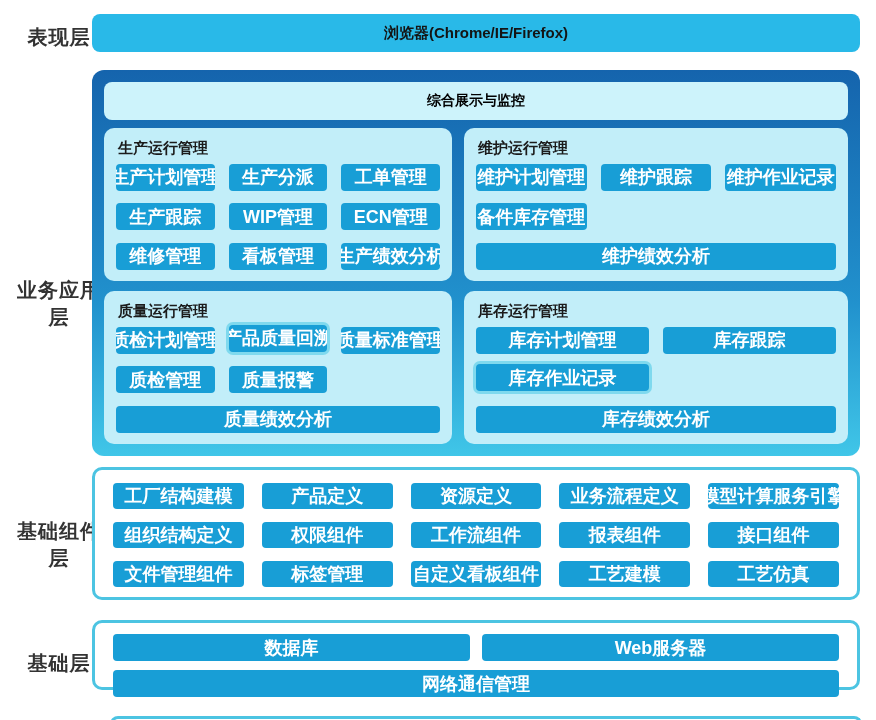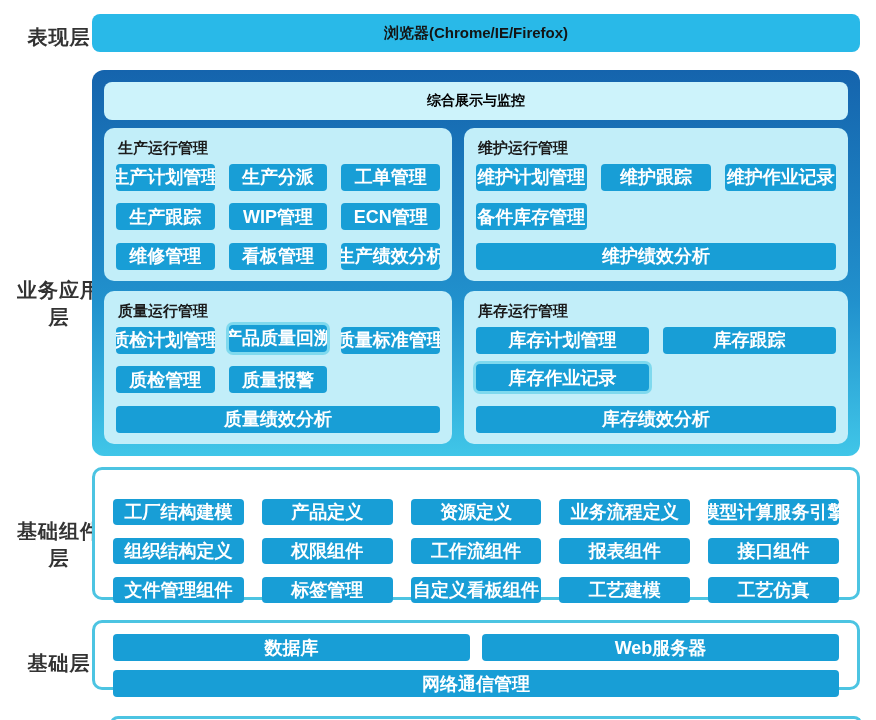--- a/index.html
+++ b/index.html
@@ -59,21 +59,21 @@
     transform:translateY(-2px);
   }
 
   .outlined{
     position:absolute;left:92px;width:768px;background:#ffffff;
     border:3px solid #4cc4e2;border-radius:10px;box-sizing:border-box;
   }
   .components-box{top:467px;height:133px;padding:13px 18px;}
   .components-box .btn-grid{
     height:100%;grid-template-columns:repeat(5,1fr);gap:13px 18px;
-    align-content:space-evenly;display:grid;margin-top:16px;
+    align-content:space-evenly;display:grid;
   }
   .components-box .box-btn{height:26px;}
 
   .base-box{top:620px;height:70px;padding:11px 18px;}
   .base-box .btn-grid{
     height:100%;grid-template-columns:repeat(2,1fr);gap:9px 12px;
     align-content:space-evenly;display:grid;
   }
   .base-box .box-btn{height:27px;}
 

